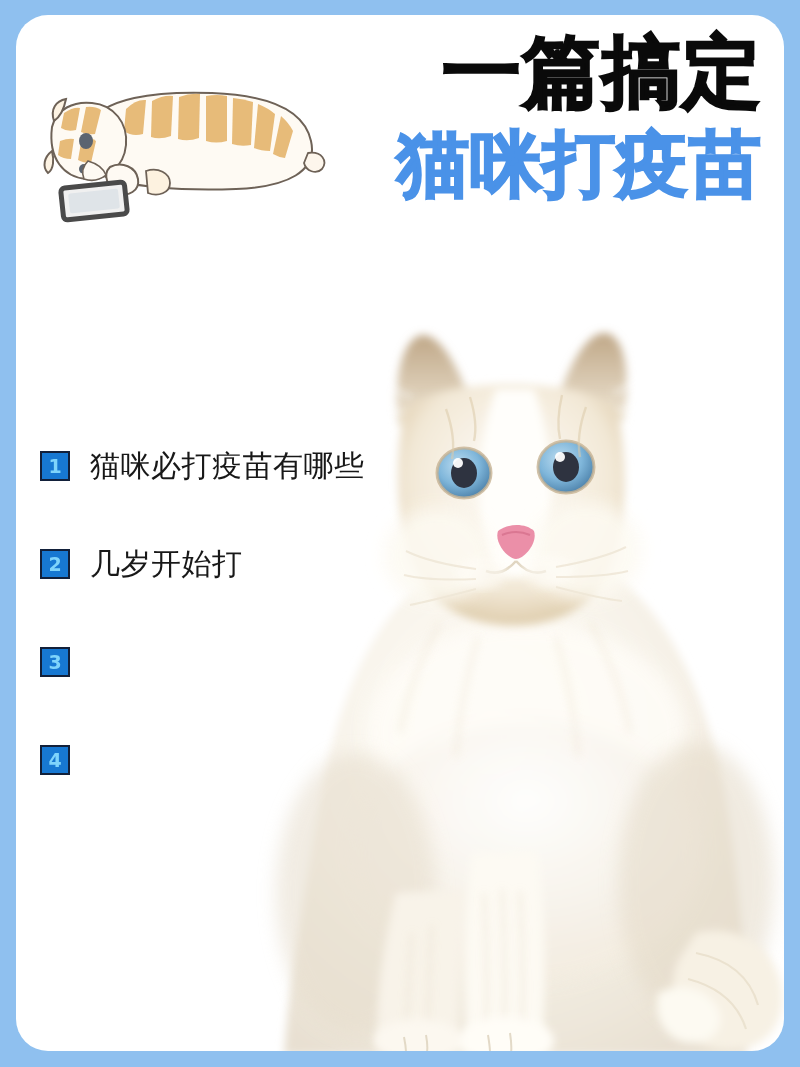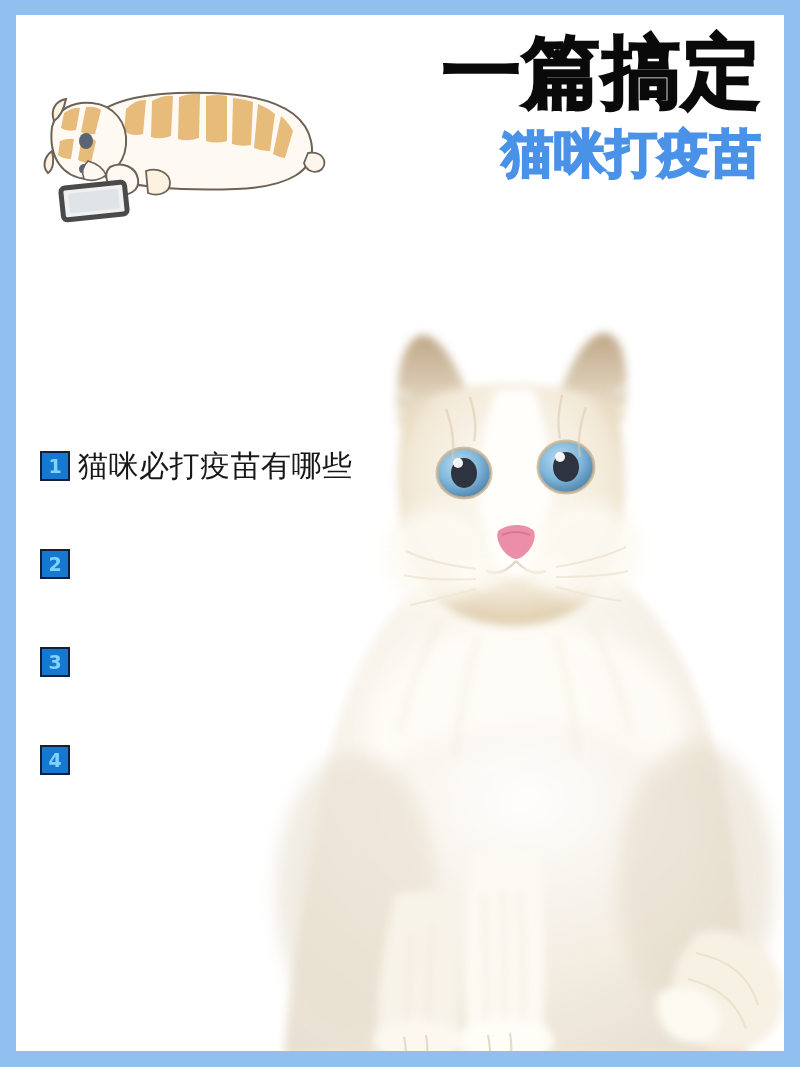--- a/index.html
+++ b/index.html
@@ -22,20 +22,21 @@
     width:800px; height:1067px;
     background:#8fc0ef;
     padding:15px 16px 16px 16px;
   }
 
   .poster-canvas {
     position:relative;
     width:100%; height:100%;
     background:#ffffff;
     overflow:hidden;
+    border-radius:32px;
   }
 
   
   .header {
     position:absolute;
     left:0; top:0;
     width:100%; height:295px;
   }
 
   
@@ -58,21 +59,21 @@
     font-weight:900;
     color:#0a0a0a;
     letter-spacing:1px;
     font-family:"DejaVu Sans","Liberation Sans",sans-serif;
     white-space:nowrap;
     -webkit-text-stroke:2.2px #0a0a0a;
   }
 
   .headline-sub {
     margin-top:16px;
-    font-size:51px;
+    font-size:72px;
     font-weight:900;
     color:#4a92e8;
     letter-spacing:1px;
     font-family:"DejaVu Sans","Liberation Sans",sans-serif;
     white-space:nowrap;
     -webkit-text-stroke:2.2px #4a92e8;
   }
 
   
   .hero-photo {
@@ -106,21 +107,21 @@
     font-size:19px;
     font-weight:700;
     line-height:1;
     display:flex;
     align-items:center;
     justify-content:center;
     font-family:"DejaVu Sans","Liberation Sans",sans-serif;
   }
 
   .item-label {
-    margin-left:8px;
+    margin-left:20px;
     font-size:30px;
     font-weight:500;
     color:#181818;
     letter-spacing:0.5px;
     white-space:nowrap;
     font-family:"DejaVu Sans","Liberation Sans",sans-serif;
   }
 </style>
 </head>
 <body>
@@ -368,20 +369,21 @@
 
     <div class="contents-list">
 
       <div class="list-item">
         <div class="item-badge">1</div>
         <div class="item-label">猫咪必打疫苗有哪些</div>
       </div>
 
       <div class="list-item">
         <div class="item-badge">2</div>
+        <div class="item-label">几岁开始打</div>
       </div>
 
       <div class="list-item">
         <div class="item-badge">3</div>
       </div>
 
       <div class="list-item">
         <div class="item-badge">4</div>
       </div>
 

